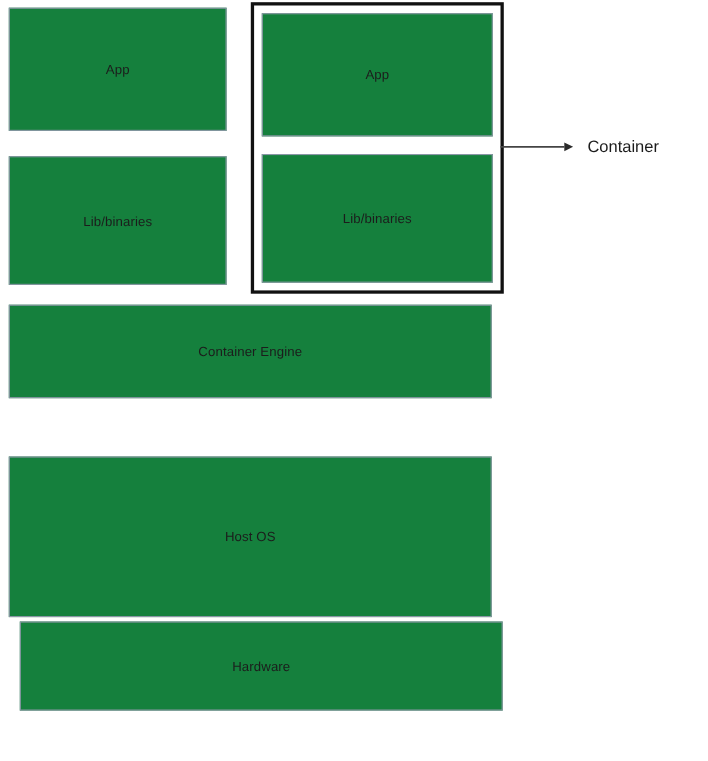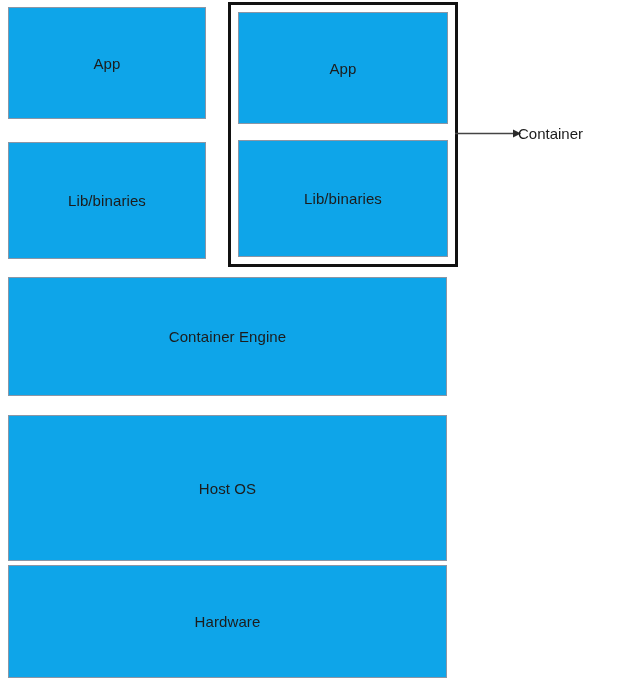--- a/index.html
+++ b/index.html
@@ -13,27 +13,27 @@
   #canvas {
     position: relative;
     width: 644px;
     height: 692px;
     background: #ffffff;
     overflow: hidden;
   }
   .box {
     position: absolute;
     box-sizing: border-box;
-    background: #0ea5e9;
+    background: #15803d;
     border: 1px solid #8a96a6;
     display: flex;
     align-items: center;
     justify-content: center;
     color: #1c1c1c;
-    font-size: 15px;
+    font-size: 12px;
     line-height: 1;
     letter-spacing: 0.1px;
     text-align: center;
   }
   
   .container-frame {
     position: absolute;
     box-sizing: border-box;
     border: 3px solid #111111;
     background: #ffffff;
@@ -72,27 +72,27 @@
 
   <div class="box" style="left:238px; top:140px; width:210px; height:117px;">
     <span>Lib/binaries</span>
   </div>
 
   <svg class="arrow-svg" style="left:455px; top:124px;" width="70" height="20" viewBox="0 0 70 20">
     <line x1="0" y1="9.5" x2="58" y2="9.5" stroke="#444444" stroke-width="1.6"></line>
     <polygon points="58,5.5 66,9.5 58,13.5" fill="#2b2b2b"></polygon>
   </svg>
 
-  <div class="edge-label" style="left:518px; top:126px;">Container</div>
+  <div class="edge-label" style="left:534px; top:126px;">Container</div>
 
-  <div class="box" style="left:8px; top:277px; width:439px; height:119px;">
+  <div class="box" style="left:8px; top:277px; width:439px; height:85px;">
     <span>Container Engine</span>
   </div>
 
   <div class="box" style="left:8px; top:415px; width:439px; height:146px;">
     <span>Host OS</span>
   </div>
 
-  <div class="box" style="left:8px; top:565px; width:439px; height:113px;">
+  <div class="box" style="left:18px; top:565px; width:439px; height:81px;">
     <span>Hardware</span>
   </div>
 
 </div>
 
 </body></html>

